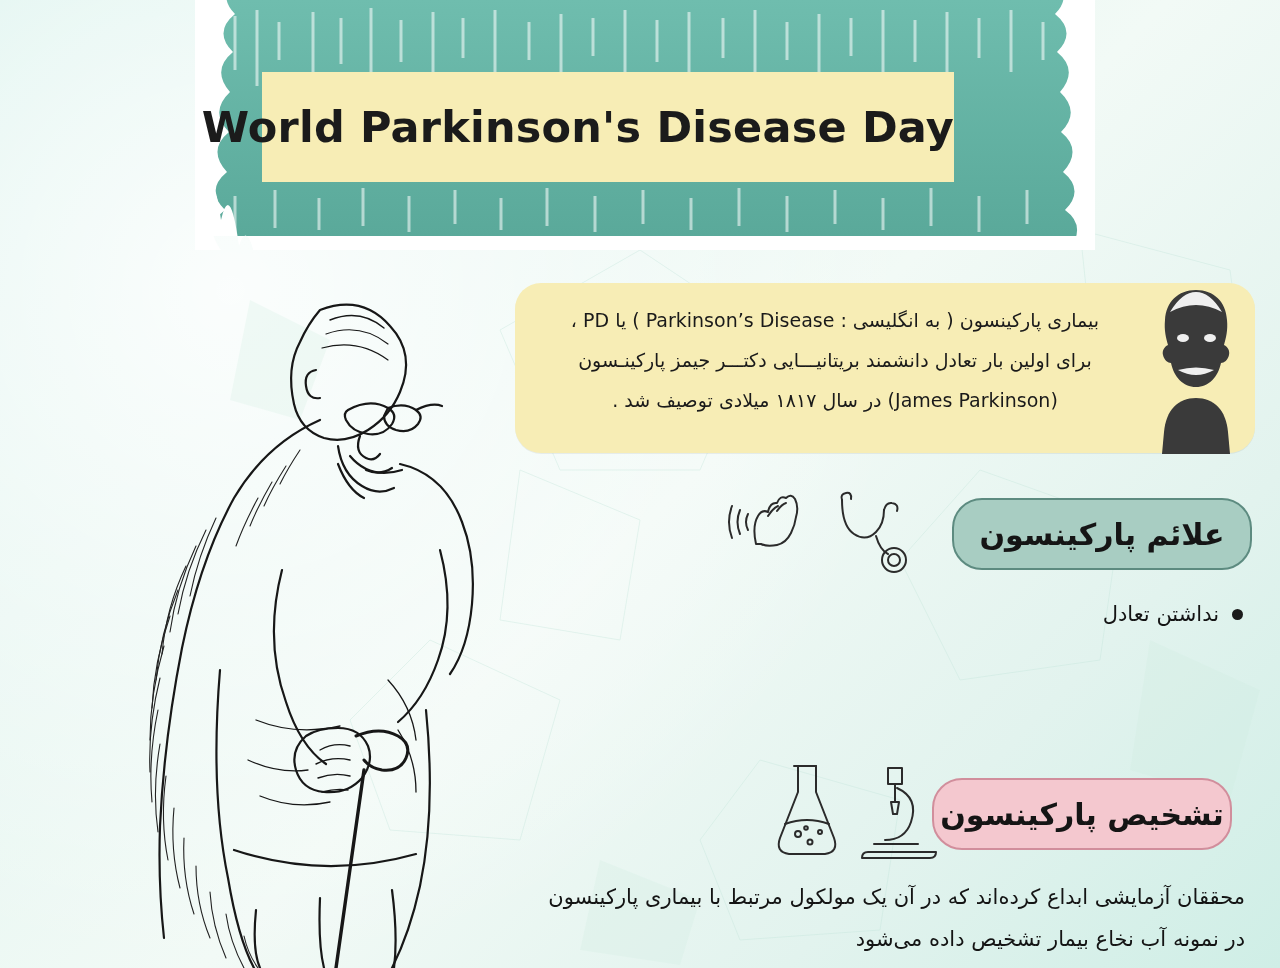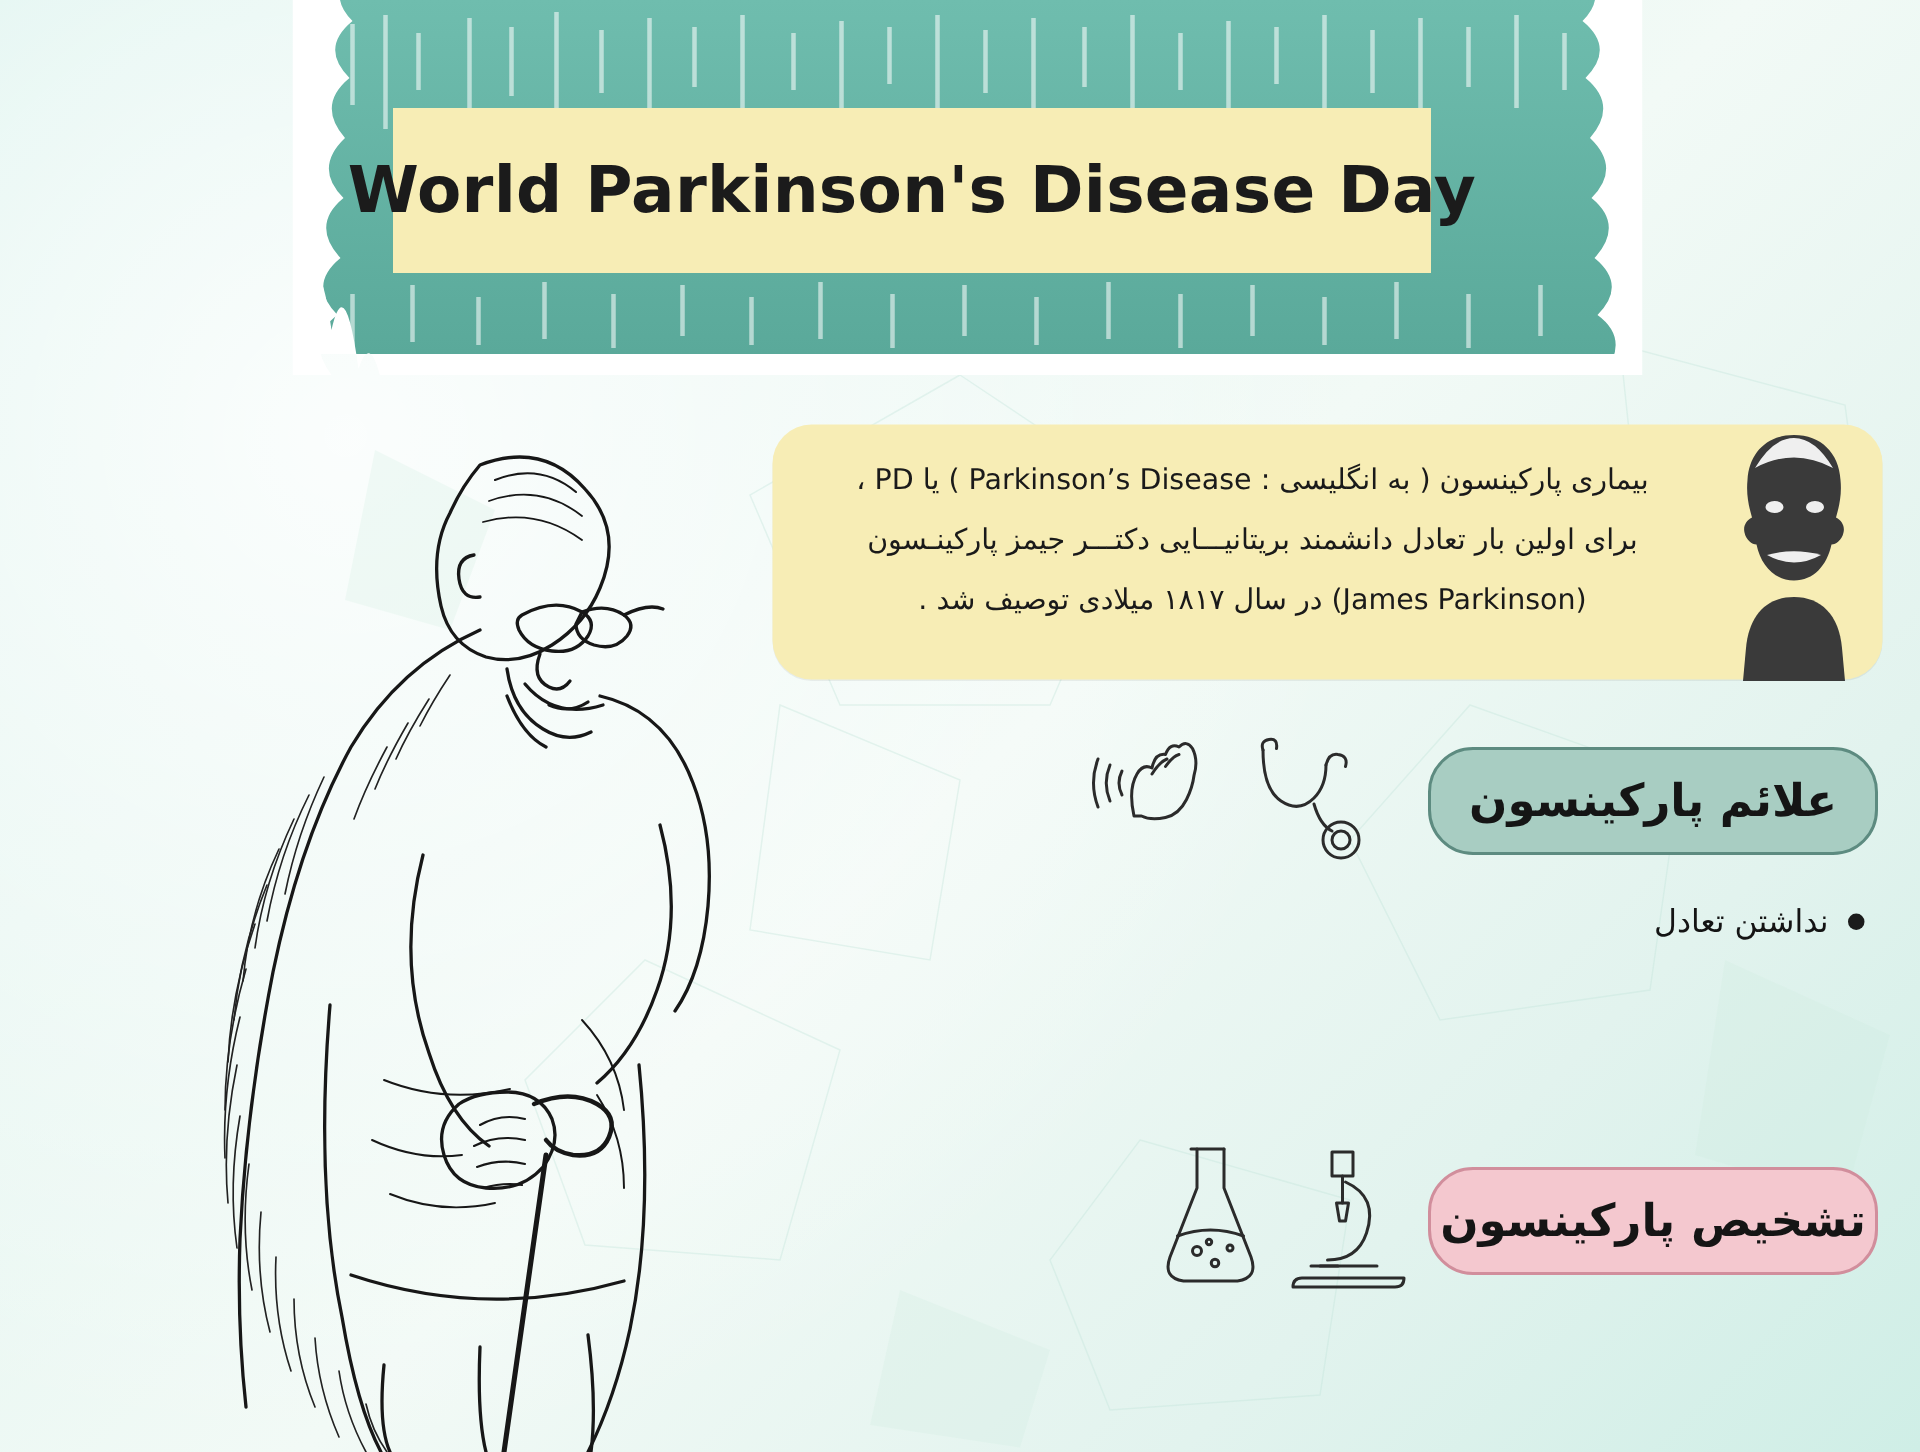--- a/index.html
+++ b/index.html
@@ -44,21 +44,20 @@
 
   .title-plate {
     position: absolute;
     left: 262px;
     top: 72px;
     width: 692px;
     height: 110px;
     background: #f7edb5;
     display: flex;
     align-items: center;
-    justify-content: center;
   }
   .title-plate .title-text {
     font-family: "DejaVu Sans", "Liberation Sans", sans-serif;
     font-weight: bold;
     font-size: 43px;
     letter-spacing: 0.2px;
     color: #1b1b1b;
     direction: ltr;
     white-space: nowrap;
   }
@@ -114,21 +113,21 @@
     white-space: nowrap;
   }
   #sec-symptoms {
     left: 952px;
     top: 498px;
     width: 300px;
     background: #a8cdc2;
     border: 2px solid #5d8b80;
   }
   #sec-diagnosis {
-    left: 952px;
+    left: 932px;
     top: 778px;
     width: 300px;
     background: #f4c8cf;
     border: 2px solid #d18e9c;
   }
 
   
   .sym-list {
     position: absolute;
     right: 35px;
@@ -346,20 +345,24 @@
       <path d="M128 10 l14 0 l0 16 l-14 0 Z"></path>
       <path d="M135 26 l0 18"></path>
       <path d="M131 44 l8 0 l-2 12 l-4 0 Z"></path>
       <path d="M137 30 q22 10 14 34 q-6 18 -26 18"></path>
       <path d="M120 86 l38 0"></path>
       <path d="M108 100 l62 0 q6 0 6 -6 l-68 0 q-6 0 -6 6 Z"></path>
       <path d="M114 86 l18 0"></path>
     </g>
   </svg>
 
+  <div class="diag-text">
+    <p>محققان آزمایشی ابداع کرده‌اند که در آن یک مولکول مرتبط با بیماری پارکینسون</p>
+    <p>در نمونه آب نخاع بیمار تشخیص داده می‌شود</p>
+  </div>
 
   <svg class="illustration" viewBox="0 0 470 718">
     <g fill="none" stroke="#171717" stroke-width="2.2" stroke-linecap="round" stroke-linejoin="round">
 
       <path d="M300 60 q42 -16 70 16 q26 28 10 66 q-10 24 -32 38 q-22 14 -44 8 q-24 -8 -30 -34 q-8 -36 6 -62 q8 -18 20 -32 Z"></path>
 
       <path d="M310 70 q30 -12 54 8" stroke-width="1.4"></path>
       <path d="M306 84 q34 -12 62 10" stroke-width="1.2"></path>
       <path d="M302 98 q36 -10 66 12" stroke-width="1.2"></path>
 

